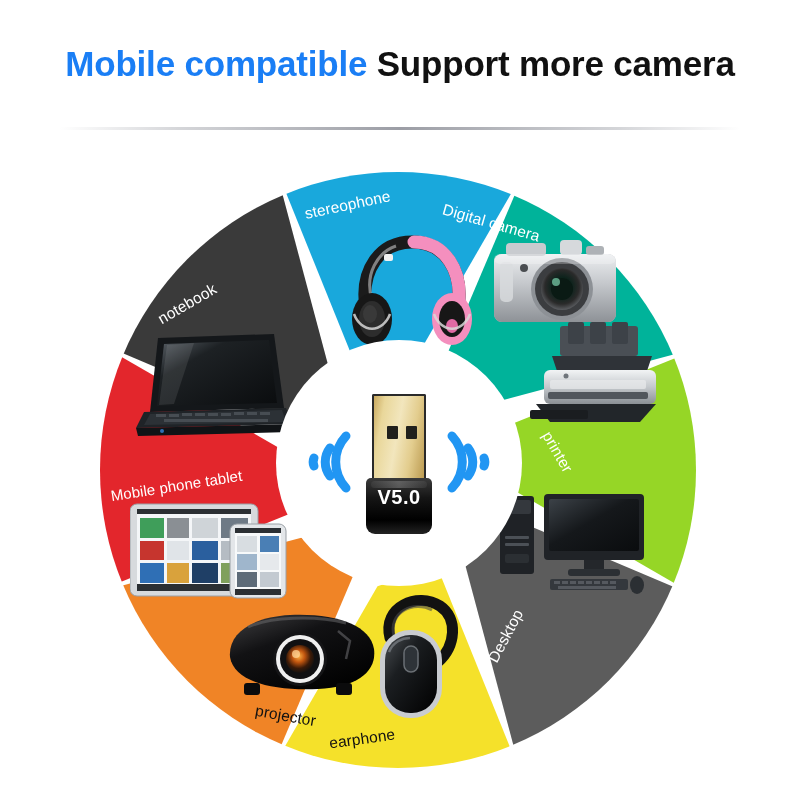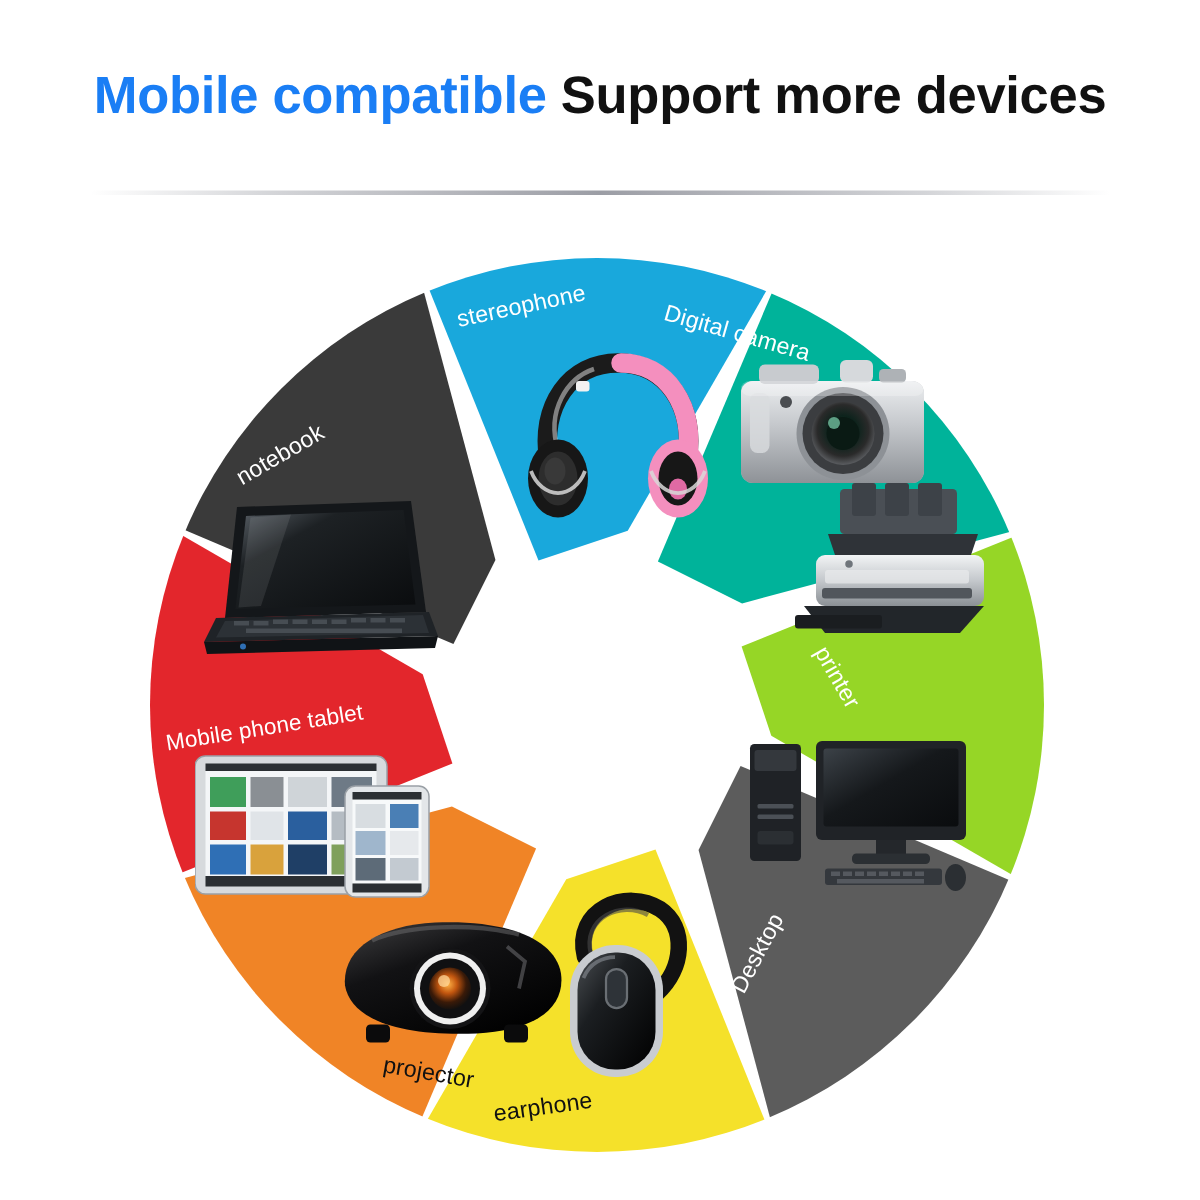--- a/index.html
+++ b/index.html
@@ -116,21 +116,21 @@
   .prj{left:120px;top:425px;width:165px;height:112px;}
   
   .tab{left:32px;top:330px;width:168px;height:98px;}
   
   .nb{left:36px;top:160px;width:160px;height:112px;}
 </style>
 </head>
 <body>
 
 <div class="header">
-  <span class="head-accent">Mobile compatible</span><span class="head-rest"> Support more devices</span>
+  <span class="head-accent">Mobile compatible</span><span class="head-rest"> Support more camera</span>
 </div>
 <div class="divider"></div>
 
 <div class="wheel-wrap">
 
   <svg class="wheel-svg" viewBox="0 0 600 600">
     <defs>
       <clipPath id="discClip">
           <circle cx="300" cy="298" r="298"></circle>
         </clipPath>
@@ -351,14 +351,41 @@
         <rect x="87" y="81" width="10" height="3"></rect>
       <rect x="100" y="80" width="10" height="3"></rect>
         <rect x="113" y="80" width="10" height="3"></rect>
       <rect x="126" y="80" width="10" height="3"></rect>
       <rect x="30" y="87" width="104" height="3"></rect>
     </g>
     <path d="M2 96 L158 92 L156 100 L4 104 Z" fill="#101316"></path>
     <circle cx="28" cy="99" r="2" fill="#2f6fb5"></circle>
   </svg>
 
+  <div class="hub">
+
+    <svg class="waves left" viewBox="0 0 62 120">
+      <g fill="none" stroke="#2196f3" stroke-width="9" stroke-linecap="round">
+        <path d="M52 34 A38 38 0 0 0 52 86"></path>
+        <path d="M36 46 A23 23 0 0 0 36 74"></path>
+        <path d="M20 56 A10 10 0 0 0 20 64"></path>
+      </g>
+    </svg>
+
+    <svg class="waves right" viewBox="0 0 62 120">
+      <g fill="none" stroke="#2196f3" stroke-width="9" stroke-linecap="round">
+        <path d="M10 34 A38 38 0 0 1 10 86"></path>
+        <path d="M26 46 A23 23 0 0 1 26 74"></path>
+        <path d="M42 56 A10 10 0 0 1 42 64"></path>
+      </g>
+    </svg>
+
+    <div class="dongle">
+      <div class="usb-metal">
+        <div class="usb-slot s1"></div>
+        <div class="usb-slot s2"></div>
+      </div>
+      <div class="usb-body"></div>
+      <div class="usb-text">V5.0</div>
+    </div>
+  </div>
 
 </div>
 
 </body></html>

